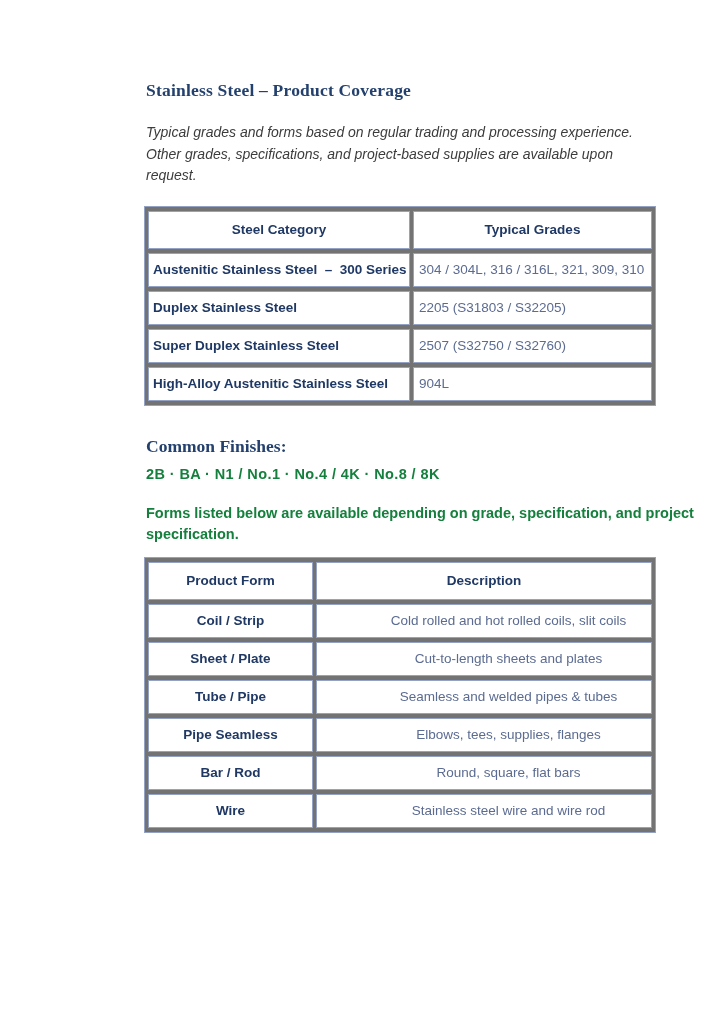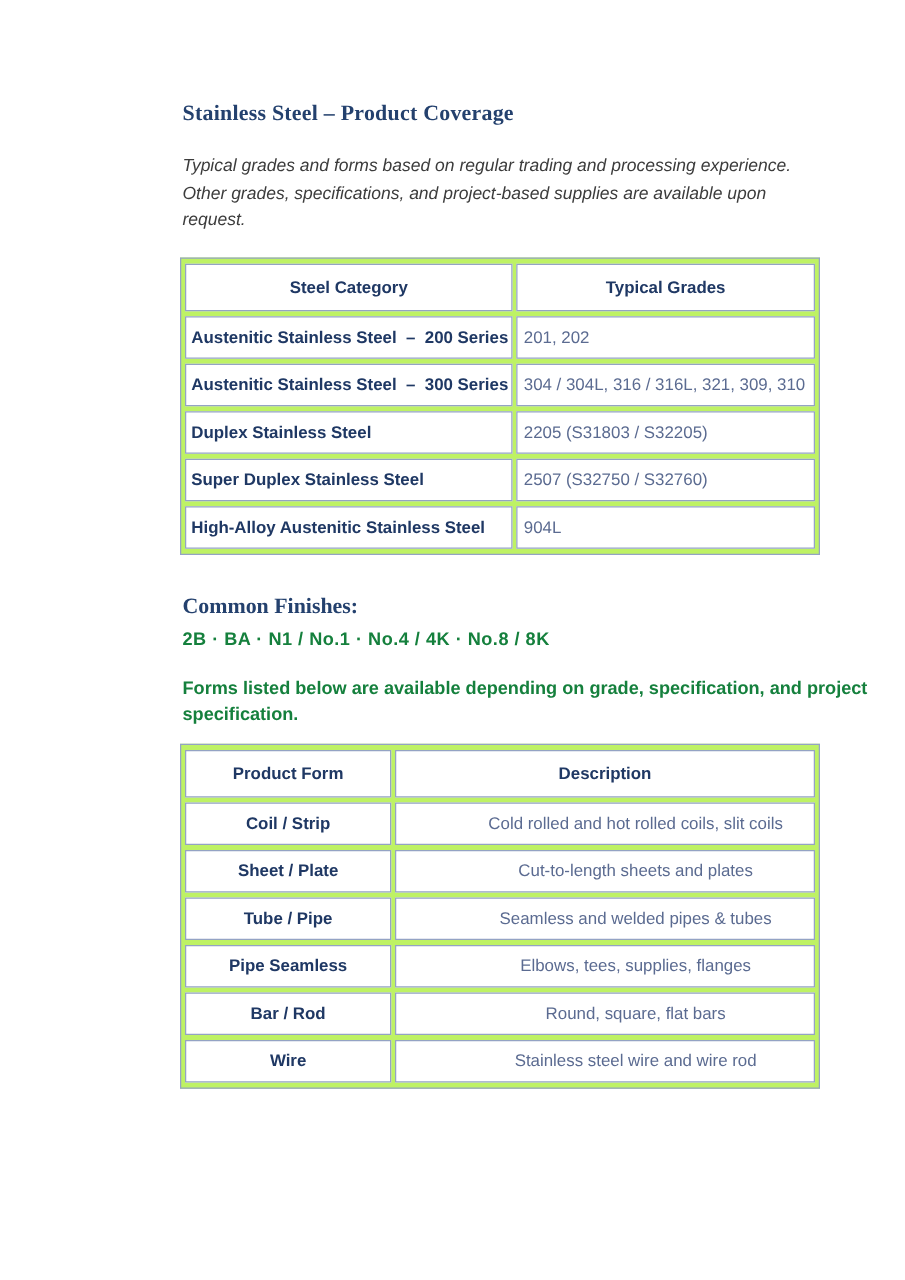--- a/index.html
+++ b/index.html
@@ -33,21 +33,21 @@
     margin: 21px 0 0 2px;
     font-style: italic;
     font-size: 14px;
     line-height: 21.5px;
     color: #3c3c3c;
   }
   table.doc-table {
     border-collapse: separate;
     border-spacing: 3px 4px;
     border: 1.5px solid #94a3c4;
-    background: #bef264;
+    background: #737373;
     width: 507px;
     box-sizing: border-box;
     table-layout: fixed;
   }
   table.grades { margin-top: 19px; }
   table.forms  { margin-top: 12px; }
   .doc-table th, .doc-table td {
     border: 1px solid #94a3c4;
     background: #ffffff;
     vertical-align: middle;
@@ -135,24 +135,20 @@
     <colgroup>
         <col class="c1">
         <col class="c2">
       </colgroup>
     <tbody>
         <tr>
       <th>Steel Category</th>
       <th>Typical Grades</th>
     </tr>
     <tr>
-      <td class="cat">Austenitic Stainless Steel  –  200 Series</td>
-      <td class="val">201, 202</td>
-    </tr>
-    <tr>
       <td class="cat">Austenitic Stainless Steel  –  300 Series</td>
       <td class="val">304 / 304L, 316 / 316L, 321, 309, 310</td>
     </tr>
     <tr>
       <td class="cat">Duplex Stainless Steel</td>
       <td class="val">2205 (S31803 / S32205)</td>
     </tr>
     <tr>
       <td class="cat">Super Duplex Stainless Steel</td>
       <td class="val">2507 (S32750 / S32760)</td>

